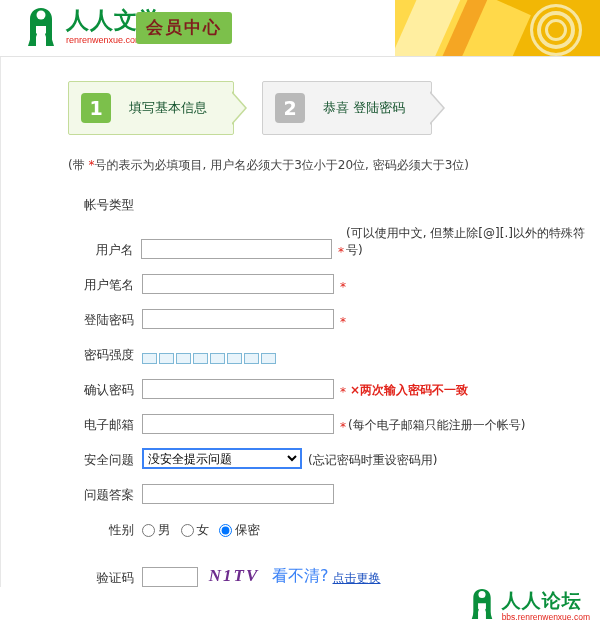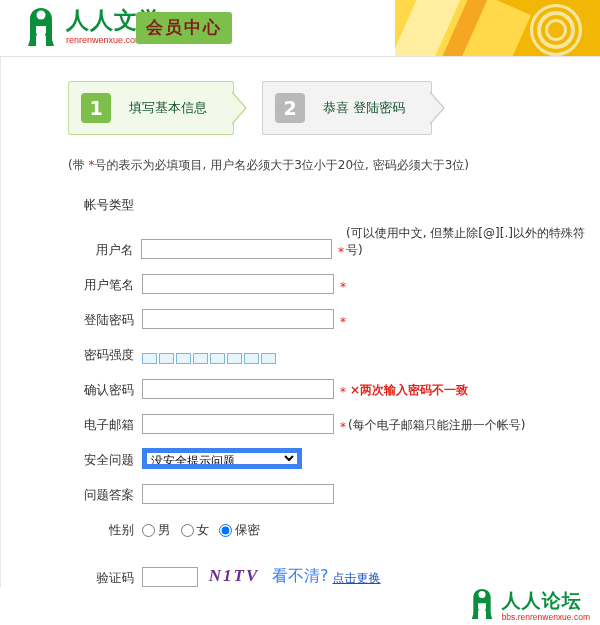--- a/index.html
+++ b/index.html
@@ -273,21 +273,21 @@
     width: 13px;
     height: 9px;
     border: 1px solid #7fb8d6;
     background: #e8f4fb;
     display: block;
   }
   select.sel {
     width: 160px;
     height: 21px;
     font-size: 12px;
-    border: 5px solid #3b82f6;
+    border: 2px solid #3b82f6;
     background: #fff;
   }
   .captcha-img {
     width: 60px;
     height: 22px;
     background: #ffffff;
     border: 0;
     margin-left: 6px;
     display: inline-flex;
     align-items: center;
@@ -451,20 +451,21 @@
       <input class="txt" type="text" value="" style="">
       <span class="req">*</span>
       <span class="hint">(每个电子邮箱只能注册一个帐号)</span>
     </div>
 
     <div class="row">
       <div class="lbl">安全问题</div>
       <select class="sel">
         <option>没安全提示问题</option>
       </select>
+      <span class="hint" style="margin-left:6px;">(忘记密码时重设密码用)</span>
     </div>
 
     <div class="row">
       <div class="lbl">问题答案</div>
       <input class="txt" type="text" value="" style="">
     </div>
 
     <div class="row">
       <div class="lbl">性别</div>
       <div class="radio-group">

